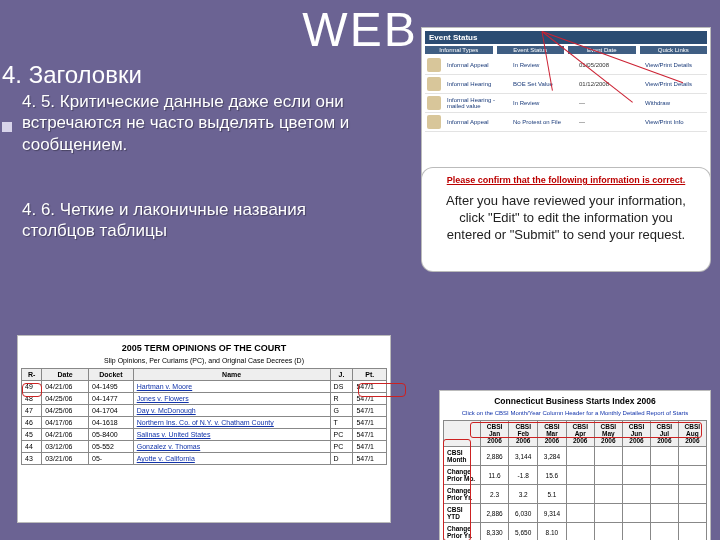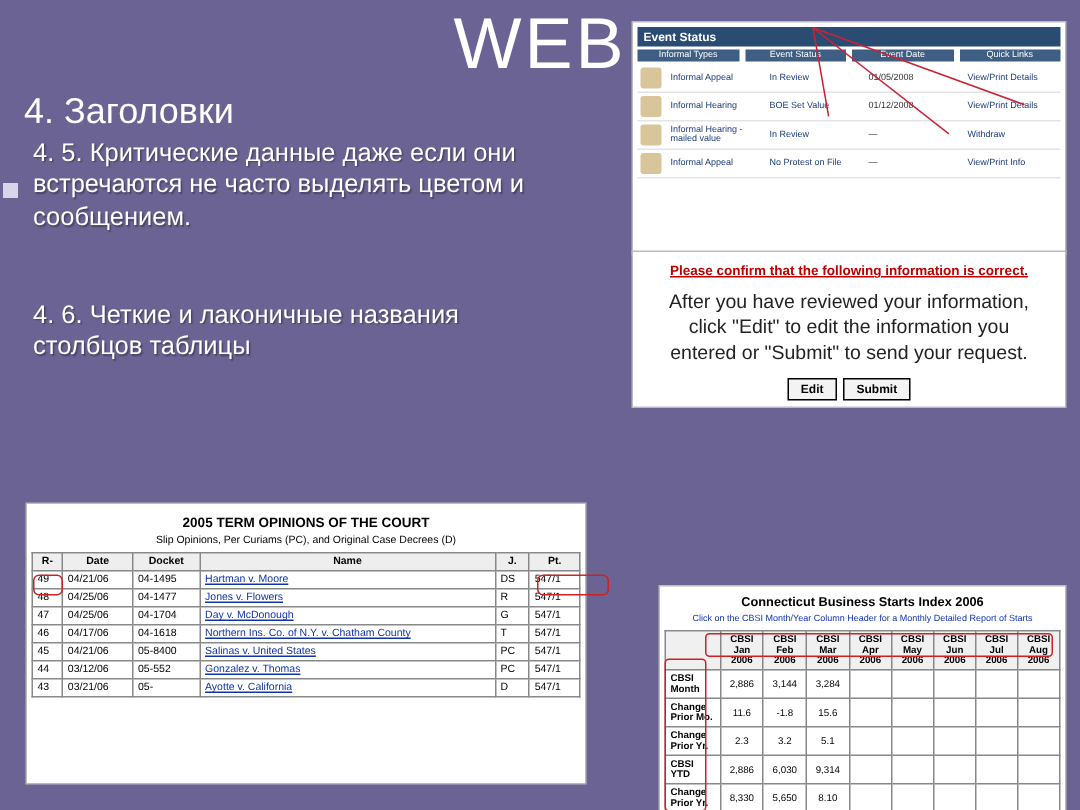--- a/index.html
+++ b/index.html
@@ -14,21 +14,21 @@
   .title {
     text-align: center;
     font-size: 48px;
     font-weight: 400;
     letter-spacing: 2px;
     padding-top: 2px;
   }
   .section-heading {
     font-size: 24px;
     font-weight: 400;
-    padding: 4px 2px 2px 16px;
+    padding: 4px 2px 2px 2px;
   }
   .bullet-row { display: flex; align-items: center; }
   .bullet {
     width: 10px; height: 10px;
     background: #d8d4ea;
     margin: 8px 10px 0 2px;
     flex: none;
   }
   .para {
     font-size: 17px;
@@ -41,37 +41,37 @@
   
   .shot {
     position: absolute;
     background: #fff;
     color: #000;
     font-size: 7px;
     box-shadow: 0 0 0 1px #bbb;
     padding: 3px;
   }
   
-  .shot1 { left: 422px; top: 15px; width: 288px; height: 154px; }
+  .shot1 { left: 422px; top: 28px; width: 288px; height: 154px; }
   .es-header {
     background: #2b4c72; color:#fff; font-weight:bold;
     padding:2px 4px; font-size:8px; margin-bottom:2px;
   }
   .es-subhead { display:flex; gap:4px; margin-bottom:2px; }
   .es-subhead div {
     flex:1; background:#3f5e83; color:#fff; font-size:6px;
     padding:1px 2px; text-align:center;
   }
   .es-row { display:flex; gap:4px; align-items:center; border-bottom:1px solid #e3e3e3; padding:2px 0; }
   .es-ico { width:14px; height:14px; background:#d8c69a; border-radius:2px; margin:0 2px; flex:none; }
   .es-cell { flex:1; font-size:6px; color:#1a3b7a; }
   .es-cell2 { flex:1; font-size:6px; color:#333; }
   .tri-line { position:absolute; background:#c23; height:1px; transform-origin:left center; }
   
-  .shot2 { left: 422px; top: 168px; width: 288px; height: 103px; text-align:center; }
+  .shot2 { left: 422px; top: 168px; width: 288px; height: 103px; text-align:center;border-radius:11px; }
   .confirm-title { color:#b00; font-weight:bold; font-size:9px; text-decoration:underline; margin-top:4px; }
   .confirm-body { font-size:13px; color:#222; margin:8px 12px; line-height:1.3; }
   .confirm-warn { color:#c00; font-weight:bold; font-size:8px; margin:6px 0; }
   .btnbar { display:flex; justify-content:center; gap:4px; }
   .btn {
     border:1px solid #000; background:#f3f3f3; padding:2px 8px;
     font-size:8px; font-weight:bold; cursor:pointer;
   }
   
   .shot3 { left:18px; top:336px; width:372px; height:186px; }
@@ -144,24 +144,20 @@
     </div>
 
   <div class="tri-line" style="left:120px; top:3px; width:115px; transform:rotate(38deg);"></div>
   <div class="tri-line" style="left:120px; top:3px; width:60px; transform:rotate(80deg);"></div>
   <div class="tri-line" style="left:120px; top:3px; width:150px; transform:rotate(20deg);"></div>
 </div>
 
 <div class="shot shot2">
   <div class="confirm-title">Please confirm that the following information is correct.</div>
   <div class="confirm-body">After you have reviewed your information, click "Edit" to edit the information you entered or "Submit" to send your request.</div>
-  <div class="btnbar">
-    <div class="btn">Edit</div>
-    <div class="btn">Submit</div>
-  </div>
 </div>
 
 <div class="shot shot3">
   <div class="court-title">2005 TERM OPINIONS OF THE COURT</div>
   <div class="court-sub">Slip Opinions, Per Curiams (PC), and Original Case Decrees (D)</div>
   <table class="court">
     <thead>
         <tr id="court-head">
           <th>R-</th>
           <th>Date</th>

